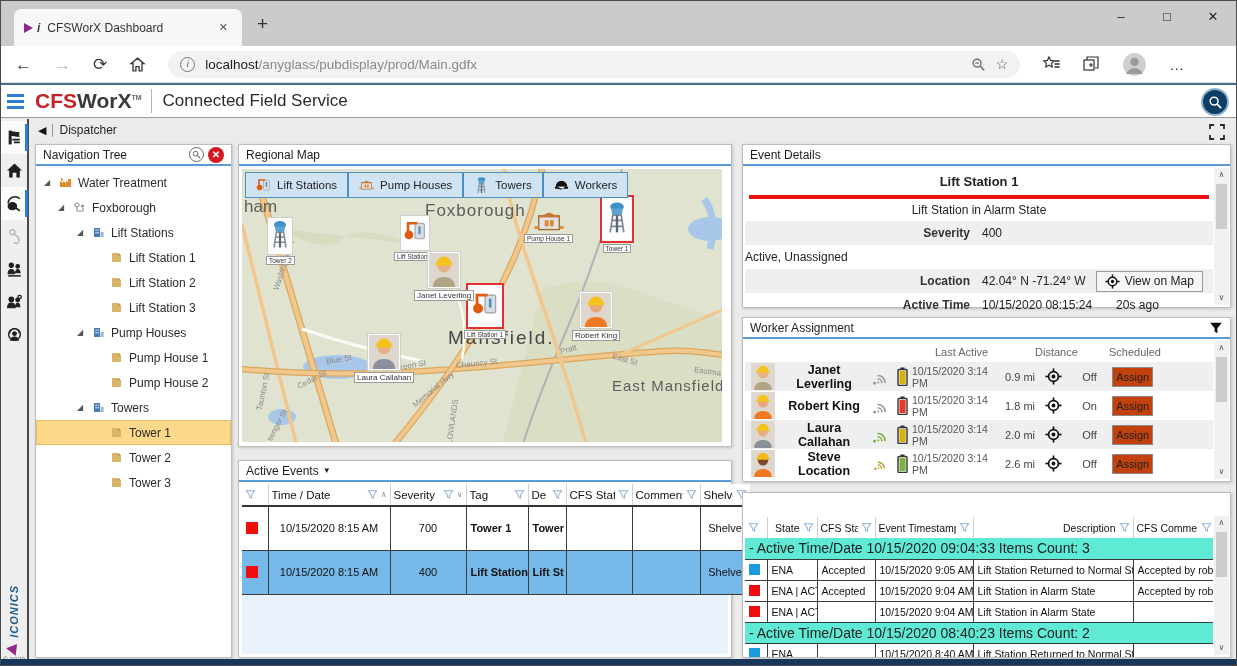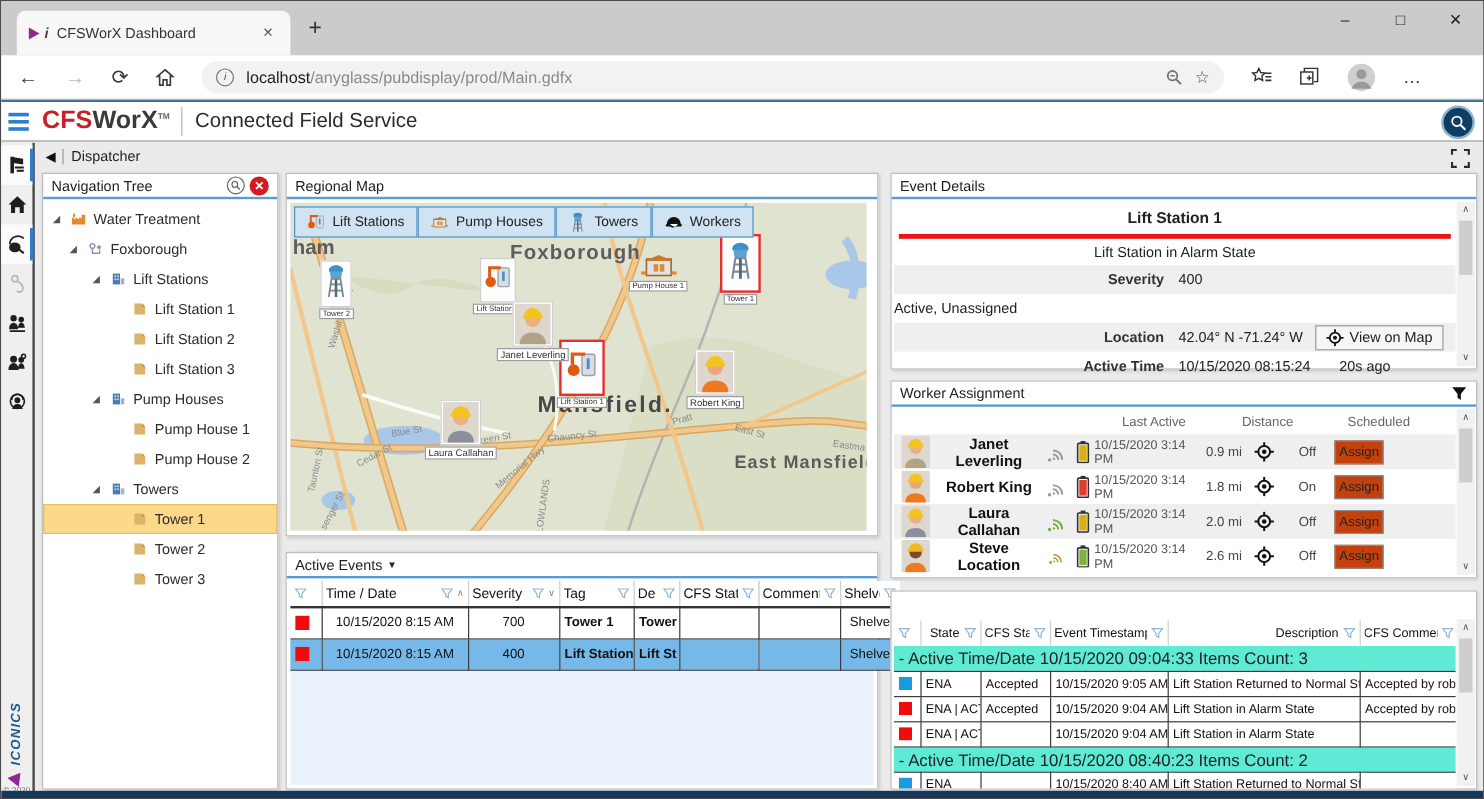--- a/index.html
+++ b/index.html
@@ -66,37 +66,37 @@
 .titem{height:25px;display:flex;align-items:center;gap:6px;border:1px solid transparent}
 .titem .exp{font-size:8px;color:#555;width:9px}
 .titem svg{width:13px;height:13px;flex:none}
 .titem.sel{background:#fcd88a;border-color:#e9bd5f}
 .l0{padding-left:7px}.l1{padding-left:21px}.l2{padding-left:40px}.l3{padding-left:73px}
 
 .mapview{position:absolute;left:3px;top:24px;right:9px;bottom:4px;background:#e0e3cf;overflow:hidden}
 .legend{position:absolute;left:3px;top:3px;display:flex;z-index:30}
 .lgbtn{display:flex;align-items:center;gap:6px;background:#cfe3f3;border:1px solid #4d8fc4;height:26px;padding:0 10px;font-size:11.5px;color:#222}
 .lgbtn svg{width:15px;height:18px}
-.town{position:absolute;color:#5d5d5d;font-weight:bold;white-space:nowrap}
+.town{position:absolute;color:#5d5d5d;font-weight:normal;white-space:nowrap}
 .street{position:absolute;color:#8a8a8a;font-size:8px;white-space:nowrap}
 .mk{position:absolute;display:flex;flex-direction:column;align-items:center;z-index:10}
 .mkcard{background:#fdfdfd;border:1px solid #cfcfcf;padding:1px}
 .mk .lbl{margin-top:1px;background:#fff;border:1px solid #9a9a9a;font-size:6.5px;color:#333;padding:0 2px;white-space:nowrap}
 .mk.alarm .mkcard{border:2px solid #e03030;padding:3px}
 .wav{width:30px;height:34px;display:block}
 .w1{--skin:#e8b184;--vest:#b3a385;--helm:#f4c31f}
 .w2{--skin:#e8a87a;--vest:#f07820;--helm:#f4c31f}
 .w3{--skin:#e8b184;--vest:#8a8f99;--helm:#f4c31f}
 .w4{--skin:#7a4a2b;--vest:#f07820;--helm:#f4b81f}
 
 .ae-body{position:absolute;left:3px;right:3px;top:23px;bottom:3px;background:#e9f1fb}
 table.grid{width:100%;border-collapse:collapse;table-layout:fixed;font-size:11px;color:#111}
 table.grid th{font-weight:normal;text-align:left;padding:2px 3px;height:22px;border-right:1px solid #cfcfcf;background:#fff;white-space:nowrap;overflow:hidden;font-size:11.5px}
 .hdrline{border-bottom:2px solid #333}
-table.grid td{padding:2px 4px;height:26px;border-right:1px solid #3c3c3c;border-bottom:1px solid #3c3c3c;background:#fff;white-space:nowrap;overflow:hidden}
+table.grid td{padding:2px 4px;height:44px;border-right:1px solid #3c3c3c;border-bottom:1px solid #3c3c3c;background:#fff;white-space:nowrap;overflow:hidden}
 tr.selrow td{background:#76b9e8}
 .thflex{display:flex;align-items:center;gap:3px}
 .thflex .nm{flex:1;overflow:hidden}
 .sortc{color:#888;font-size:8px}
 .funnel{width:11px;height:11px;flex:none}
 .cc{text-align:center}
 
 .edwrap{position:absolute;left:2px;right:17px;top:24px;bottom:2px;font-size:12px;color:#222}
 .edname{text-align:center;font-weight:bold;font-size:13px;padding:5px 0 6px}
 .edred{height:4px;background:#ee1111;margin:0 4px}
@@ -742,21 +742,21 @@
         <span>Worker Assignment</span>
         <svg style="margin-left:auto" width="14" height="14" viewBox="0 0 12 12">
             <path d="M1 1.5h10L7.2 6.2V10.6L4.8 9V6.2z" fill="#111"></path>
           </svg>
       </div>
       <div class="wwrap">
         <div class="whead">
           <span style="width:190px"></span>
           <span style="width:100px">Last Active</span>
           <span style="width:60px">Distance</span>
-          <span style="width:80px;text-align:right">Scheduled</span>
+          <span style="width:80px;text-align:center">Scheduled</span>
         </div>
 
         <div class="wrow st">
           <span class="wavbox">
               <svg class="wav w1" viewBox="0 0 30 34">
                 <use href="#sym-worker"></use>
               </svg>
             </span>
           <span class="wname">Janet Leverling</span>
           <span class="wsig">

